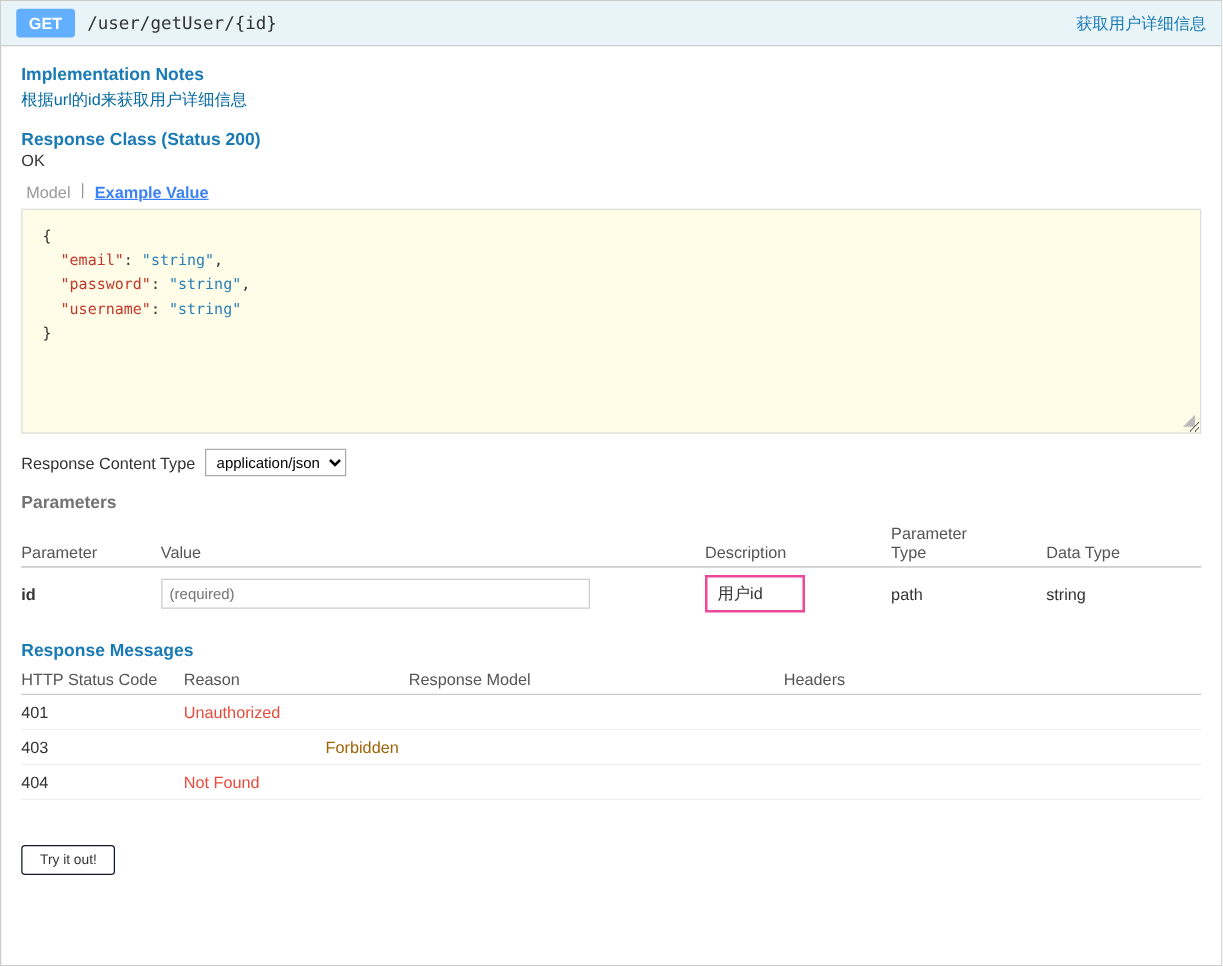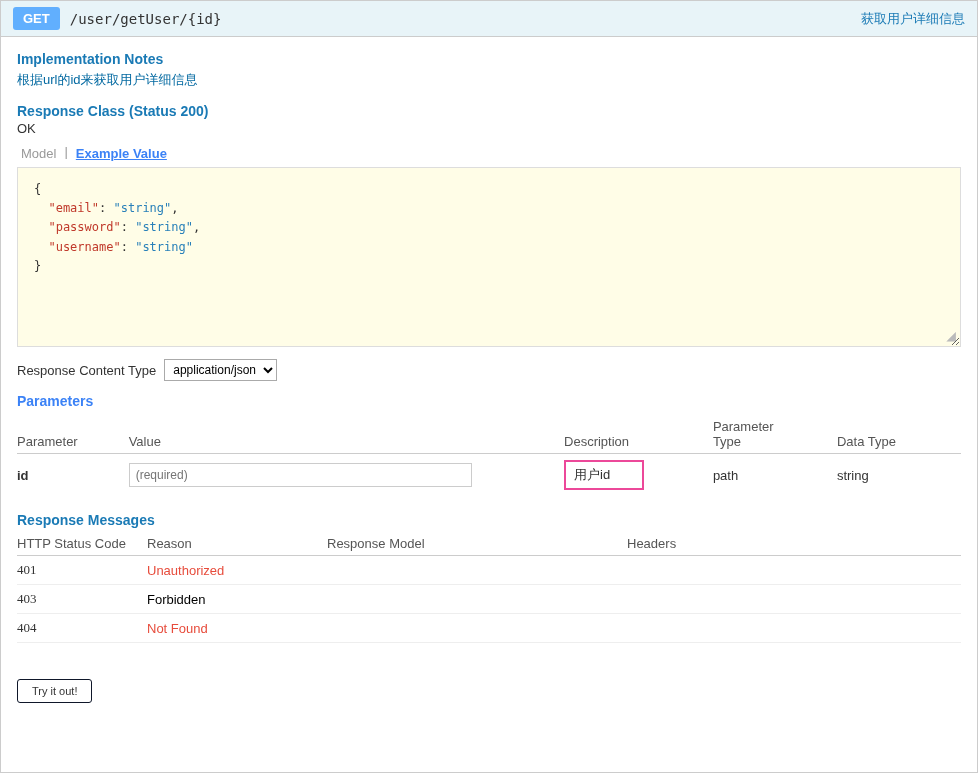--- a/index.html
+++ b/index.html
@@ -122,21 +122,21 @@
       color: #333;
     }
     .content-type-select {
       font-size: 12px;
       padding: 2px 4px;
       border: 1px solid #aaa;
       background: #fff;
     }
     
     .parameters-title {
-      color: #3b82f6;
+      color: #737373;
       font-size: 14px;
       font-weight: bold;
       margin-bottom: 6px;
     }
     .params-table {
       width: 100%;
       border-collapse: collapse;
       font-size: 13px;
       margin-bottom: 16px;
     }
@@ -188,24 +188,23 @@
       color: #555;
       border-bottom: 1px solid #ccc;
       padding: 4px 8px 4px 0;
     }
     .resp-table td {
       padding: 6px 8px 6px 0;
       border-bottom: 1px solid #eee;
     }
     .resp-code {
       color: #333;
-      font-family: Liberation Serif, serif;
     }
     .reason-unauthorized { color: #e74c3c; }
-    .reason-forbidden { color: #000000; }
+    .reason-forbidden { color: #a16207; text-align: right; }
     .reason-notfound { color: #e74c3c; }
     
     .try-btn {
       background: #fff;
       border: 1px solid #0f172a;
       padding: 5px 14px;
       font-size: 11px;
       cursor: pointer;
       border-radius: 3px;
       color: #333;

